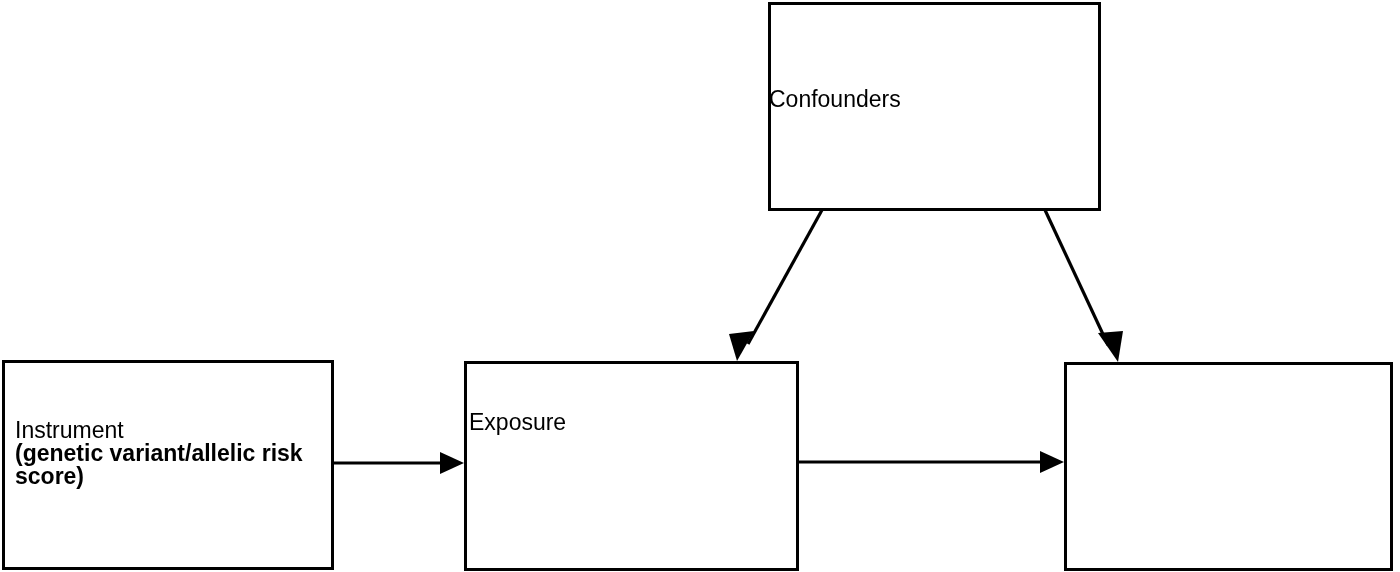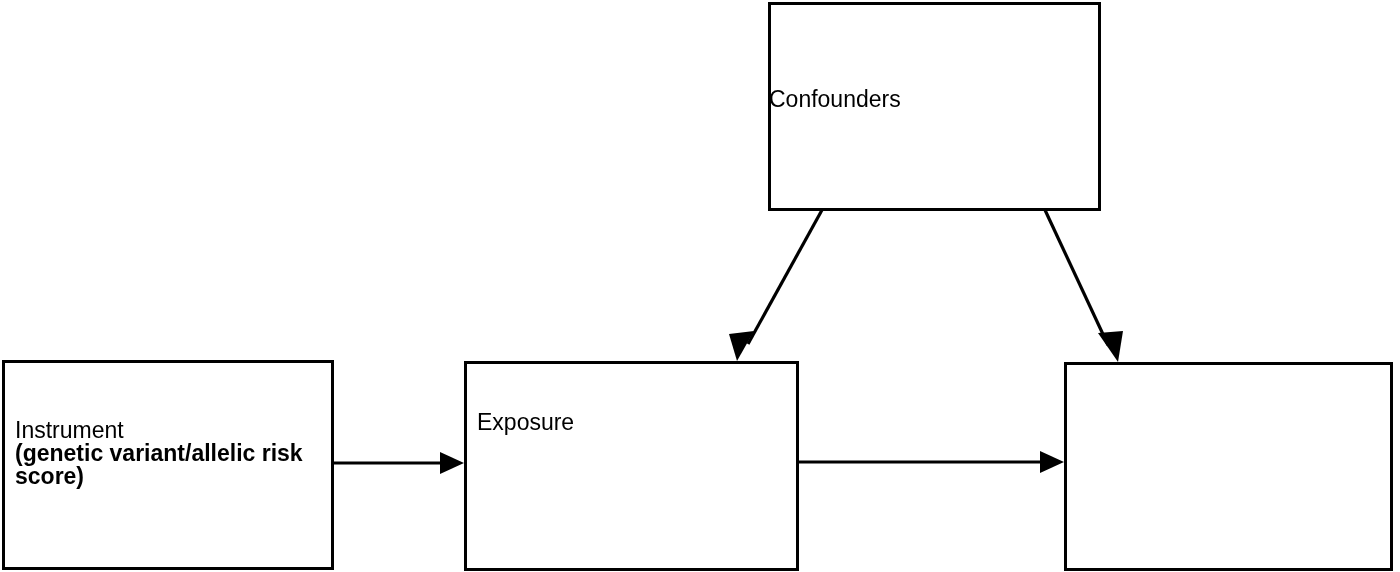--- a/index.html
+++ b/index.html
@@ -90,19 +90,19 @@
   <div class="node-label" style="left:769px; top:88px; width:330px;">
     <span class="label-line">Confounders</span>
   </div>
 
   <div class="node-label" style="left:3px; top:399px; width:329px; padding:0 12px;margin-top:20px;">
     <span class="label-line">Instrument</span>
     <span class="gap-sm"></span>
     <span class="label-para">(genetic variant/allelic risk score)</span>
   </div>
 
-  <div class="node-label" style="left:465px; top:411px; width:332px; padding:0 12px;">
+  <div class="node-label" style="left:465px; top:411px; width:332px; padding:0 4px;">
     <span class="label-line">Exposure</span>
     <span class="gap-sm"></span>
   </div>
 
 
 </div>
 
 </body></html>

